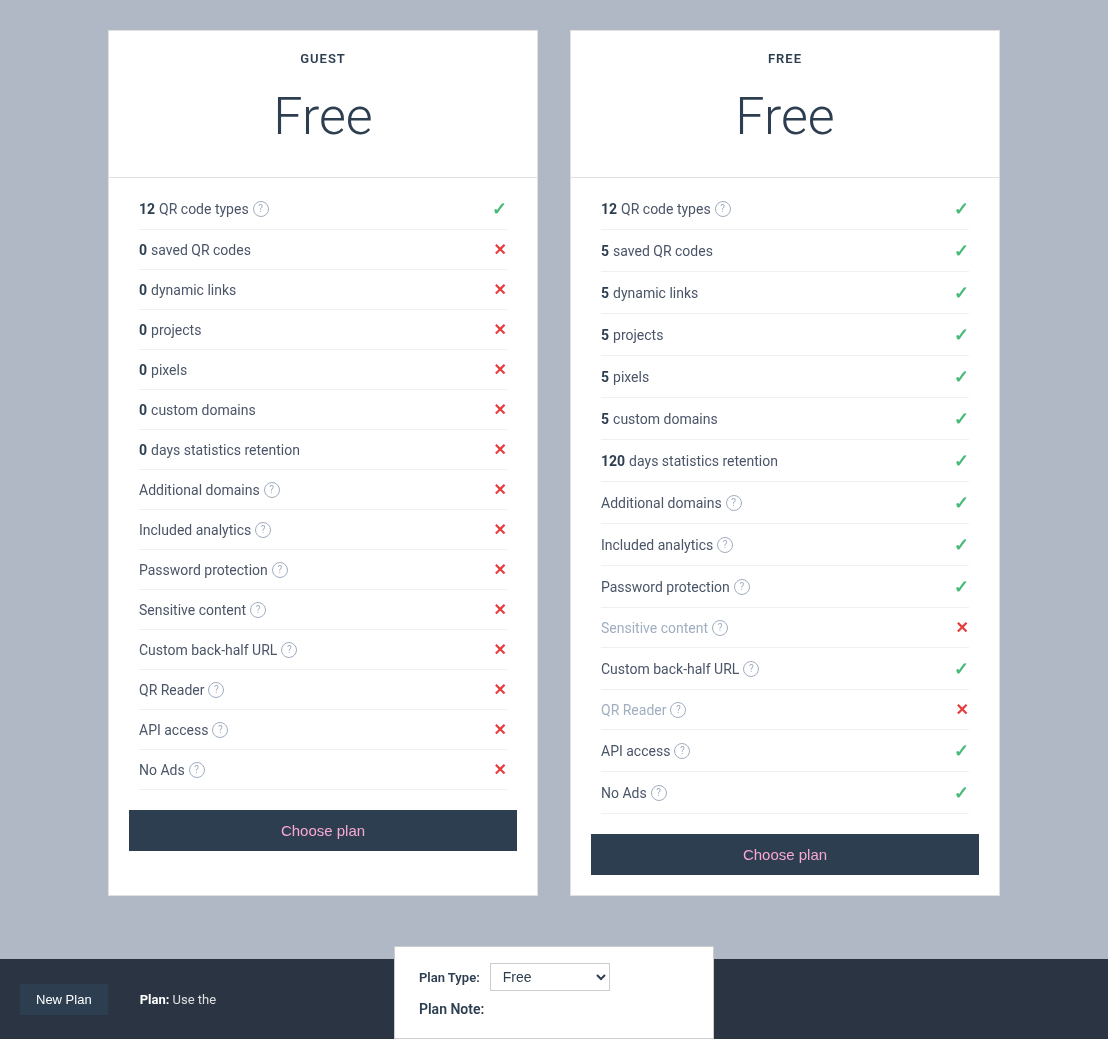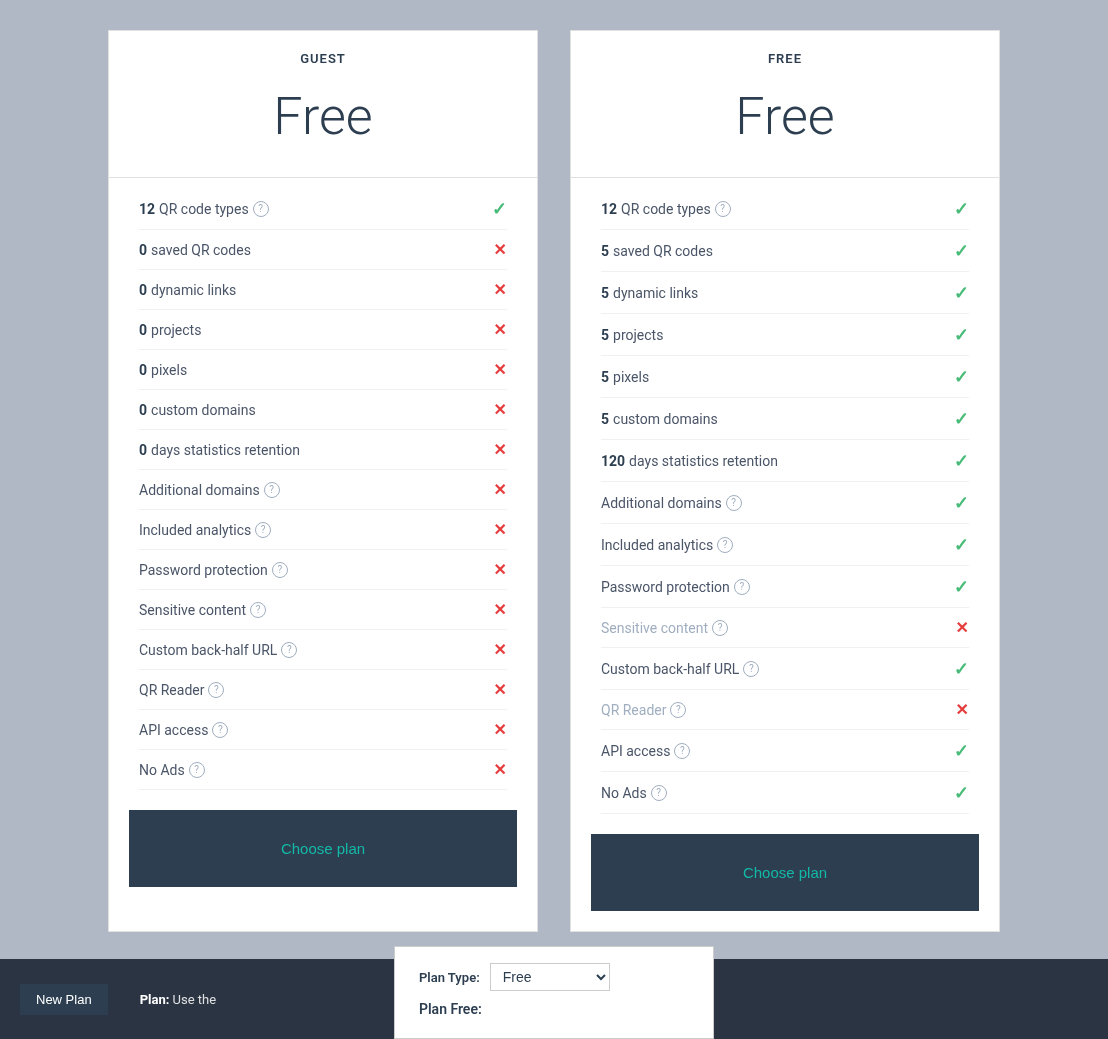--- a/index.html
+++ b/index.html
@@ -103,23 +103,23 @@
 
     .cross-icon {
       color: #e53e3e;
       font-size: 16px;
       font-weight: 700;
     }
 
     .choose-btn {
       display: block;
       margin: 20px 20px 0 20px;
-      padding: 30px;
+      padding: 12px;
       background: #2c3e50;
-      color: #14b8a6;
+      color: #f9a8d4;
       text-align: center;
       font-size: 15px;
       font-weight: 500;
       border: none;
       cursor: pointer;
       width: calc(100% - 40px);
     }
 
     
     .bottom-overlay {
@@ -353,15 +353,15 @@
   <div class="plan-type-row">
     <span class="plan-type-label">Plan Type:</span>
     <select class="plan-type-select">
       <option>Free</option>
       <option>Basic</option>
       <option>Pro</option>
       <option>Enterprise</option>
     </select>
   </div>
   <div>
-    <span class="plan-info-label">Plan Free:</span>
+    <span class="plan-info-label">Plan Note:</span>
   </div>
 </div>
 
 </body></html>

